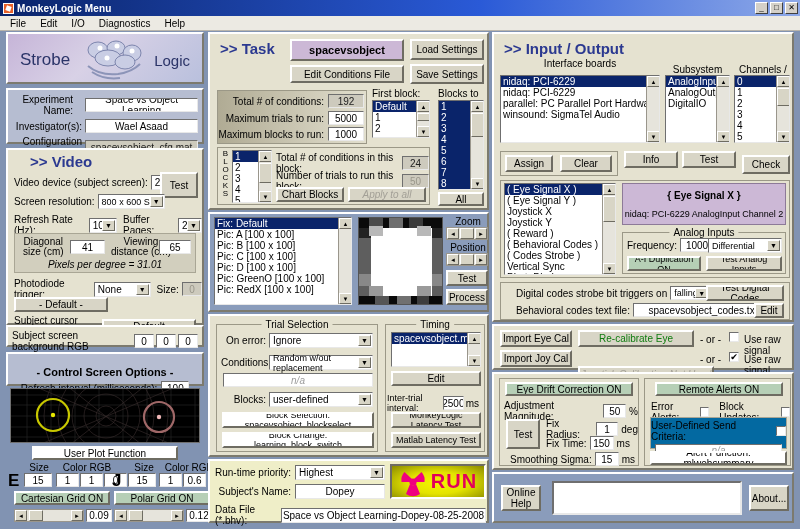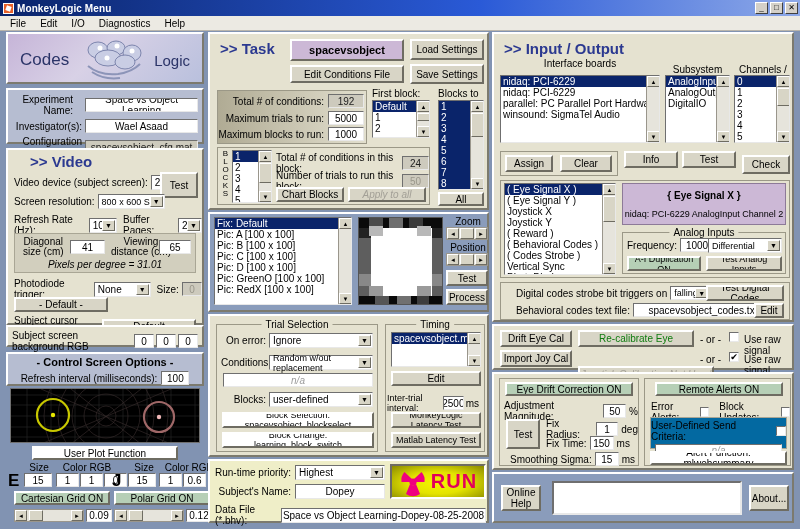--- a/index.html
+++ b/index.html
@@ -136,21 +136,21 @@
   <div class="menubar">
     <div class="mi">File</div>
     <div class="mi">Edit</div>
     <div class="mi">I/O</div>
     <div class="mi">Diagnostics</div>
     <div class="mi">Help</div>
   </div>
 
   <div class="panel" style="left:6px;top:32px;width:198px;height:52px;
               background:linear-gradient(135deg,#c6b5d8 0%,#d8d1e6 45%,#b9c0dd 100%);">
-    <div style="position:absolute;left:12px;top:16px;font-size:17px;color:#2b3468;font-family:'Liberation Sans',sans-serif;">Codes</div>
+    <div style="position:absolute;left:12px;top:16px;font-size:17px;color:#2b3468;font-family:'Liberation Sans',sans-serif;">Strobe</div>
     <div style="position:absolute;right:12px;top:18px;font-size:15px;color:#2b3468;">Logic</div>
     <svg width="86" height="48" viewBox="0 0 86 48" style="position:absolute;left:62px;top:2px;">
       <g fill="#c9cde4" stroke="#7d85ad" stroke-width="1">
         <ellipse cx="28" cy="14" rx="10" ry="8"></ellipse>
         <ellipse cx="46" cy="12" rx="9" ry="7"></ellipse>
         <ellipse cx="62" cy="17" rx="9" ry="8"></ellipse>
         <ellipse cx="38" cy="22" rx="13" ry="8"></ellipse>
         <ellipse cx="55" cy="26" rx="10" ry="7"></ellipse>
         <path d="M18 30 Q30 40 48 38 Q62 36 70 28" fill="none" stroke="#8c94b8" stroke-width="2"></path>
         <path d="M22 36 Q34 44 50 42" fill="none" stroke="#8c94b8" stroke-width="2"></path>
@@ -246,21 +246,21 @@
   <div class="panel" style="left:6px;top:325px;width:198px;height:22px;">
     <div class="row" style="padding:3px 4px;">
       <div class="lbl" style="flex:1;">Subject screen background RGB</div>
       <div class="txt" style="width:20px;height:14px;margin-left:2px;">0</div>
       <div class="txt" style="width:20px;height:14px;margin-left:2px;">0</div>
       <div class="txt" style="width:20px;height:14px;margin-left:2px;">0</div>
     </div>
   </div>
 
   <div class="panel" style="left:6px;top:352px;width:198px;height:34px;background:#b6bdd1;">
-    <div style="text-align:center;font-weight:bold;font-size:11px;margin-top:2px;">- Control Screen Options -</div>
+    <div style="text-align:center;font-weight:bold;font-size:11px;margin-top:12px;">- Control Screen Options -</div>
     <div class="row" style="justify-content:center;margin-top:3px;">
       <div class="lbl">Refresh interval (milliseconds):</div>
       <div class="txt" style="width:28px;height:14px;margin-left:4px;">100</div>
     </div>
   </div>
 
   <div style="position:absolute;left:10px;top:388px;width:190px;height:55px;background:#000;border:1px solid #6f6f6f;overflow:hidden;">
     <svg width="190" height="55" viewBox="0 0 190 55">
       <g stroke="#2a2a2a" stroke-width="0.6" fill="none">
         <line x1="0" y1="6" x2="190" y2="6"></line>
@@ -664,21 +664,21 @@
       <div class="btn" style="position:absolute;left:205px;top:2px;width:78px;height:16px;">Test Digital Codes</div>
       <div class="row" style="position:absolute;left:15px;top:20px;">
         <div class="lbl">Behavioral codes text file:</div>
         <div class="txt" style="width:140px;height:14px;margin-left:3px;">spacevsobject_codes.txt</div>
       </div>
       <div class="btn" style="position:absolute;left:253px;top:20px;width:30px;height:15px;">Edit</div>
     </div>
   </div>
 
   <div class="panel" style="left:492px;top:324px;width:302px;height:46px;">
-    <div class="btn" style="position:absolute;left:6px;top:4px;width:72px;height:17px;">Drift Eye Cal</div>
+    <div class="btn" style="position:absolute;left:6px;top:4px;width:72px;height:17px;">Import Eye Cal</div>
     <div class="btn" style="position:absolute;left:84px;top:4px;width:116px;height:17px;color:#107c10;">Re-calibrate Eye</div>
     <div class="lbl" style="position:absolute;left:206px;top:8px;">- or -</div>
     <div class="chk" style="position:absolute;left:235px;top:6px;"></div>
     <div class="lbl" style="position:absolute;left:250px;top:8px;">Use raw signal</div>
 
     <div class="btn" style="position:absolute;left:6px;top:24px;width:72px;height:17px;">Import Joy Cal</div>
     <div class="btn dis" style="position:absolute;left:84px;top:40px;width:136px;height:17px;font-style:italic;text-decoration:underline;">Joystick Calibration Not Used</div>
     <div class="lbl" style="position:absolute;left:206px;top:28px;">- or -</div>
     <div class="chk" style="position:absolute;left:235px;top:26px;">✔</div>
     <div class="lbl" style="position:absolute;left:250px;top:28px;">Use raw signal</div>

